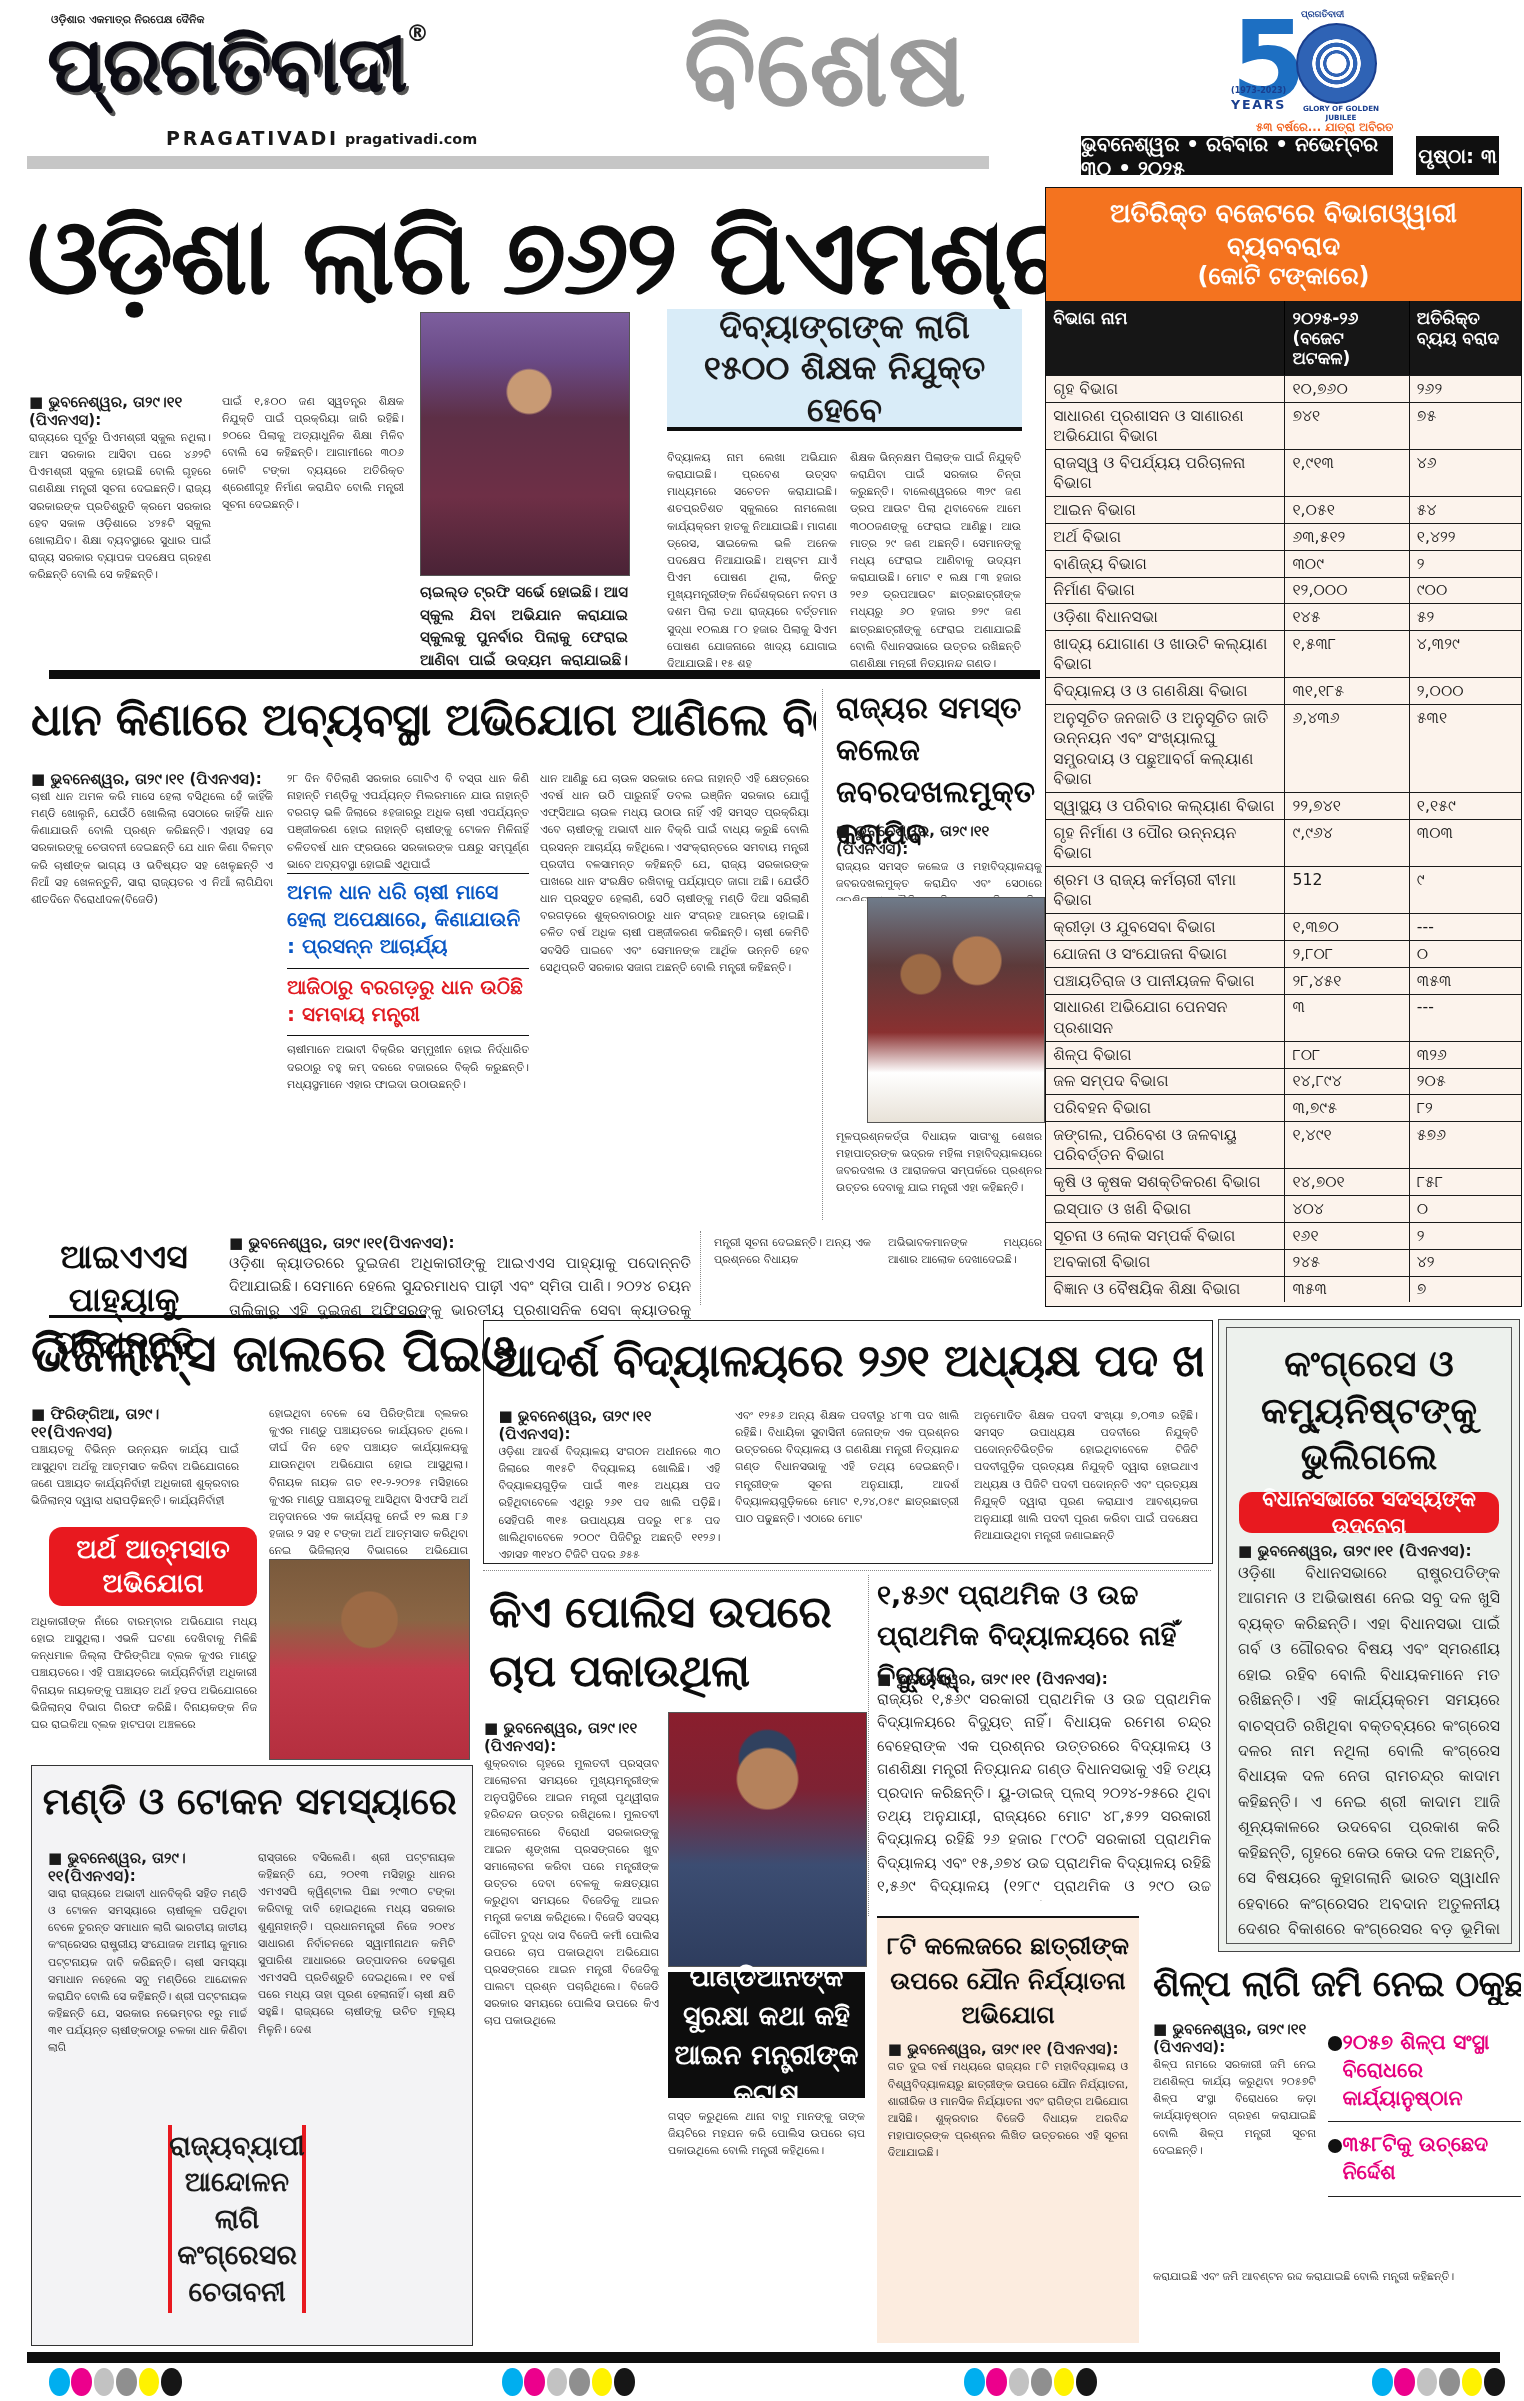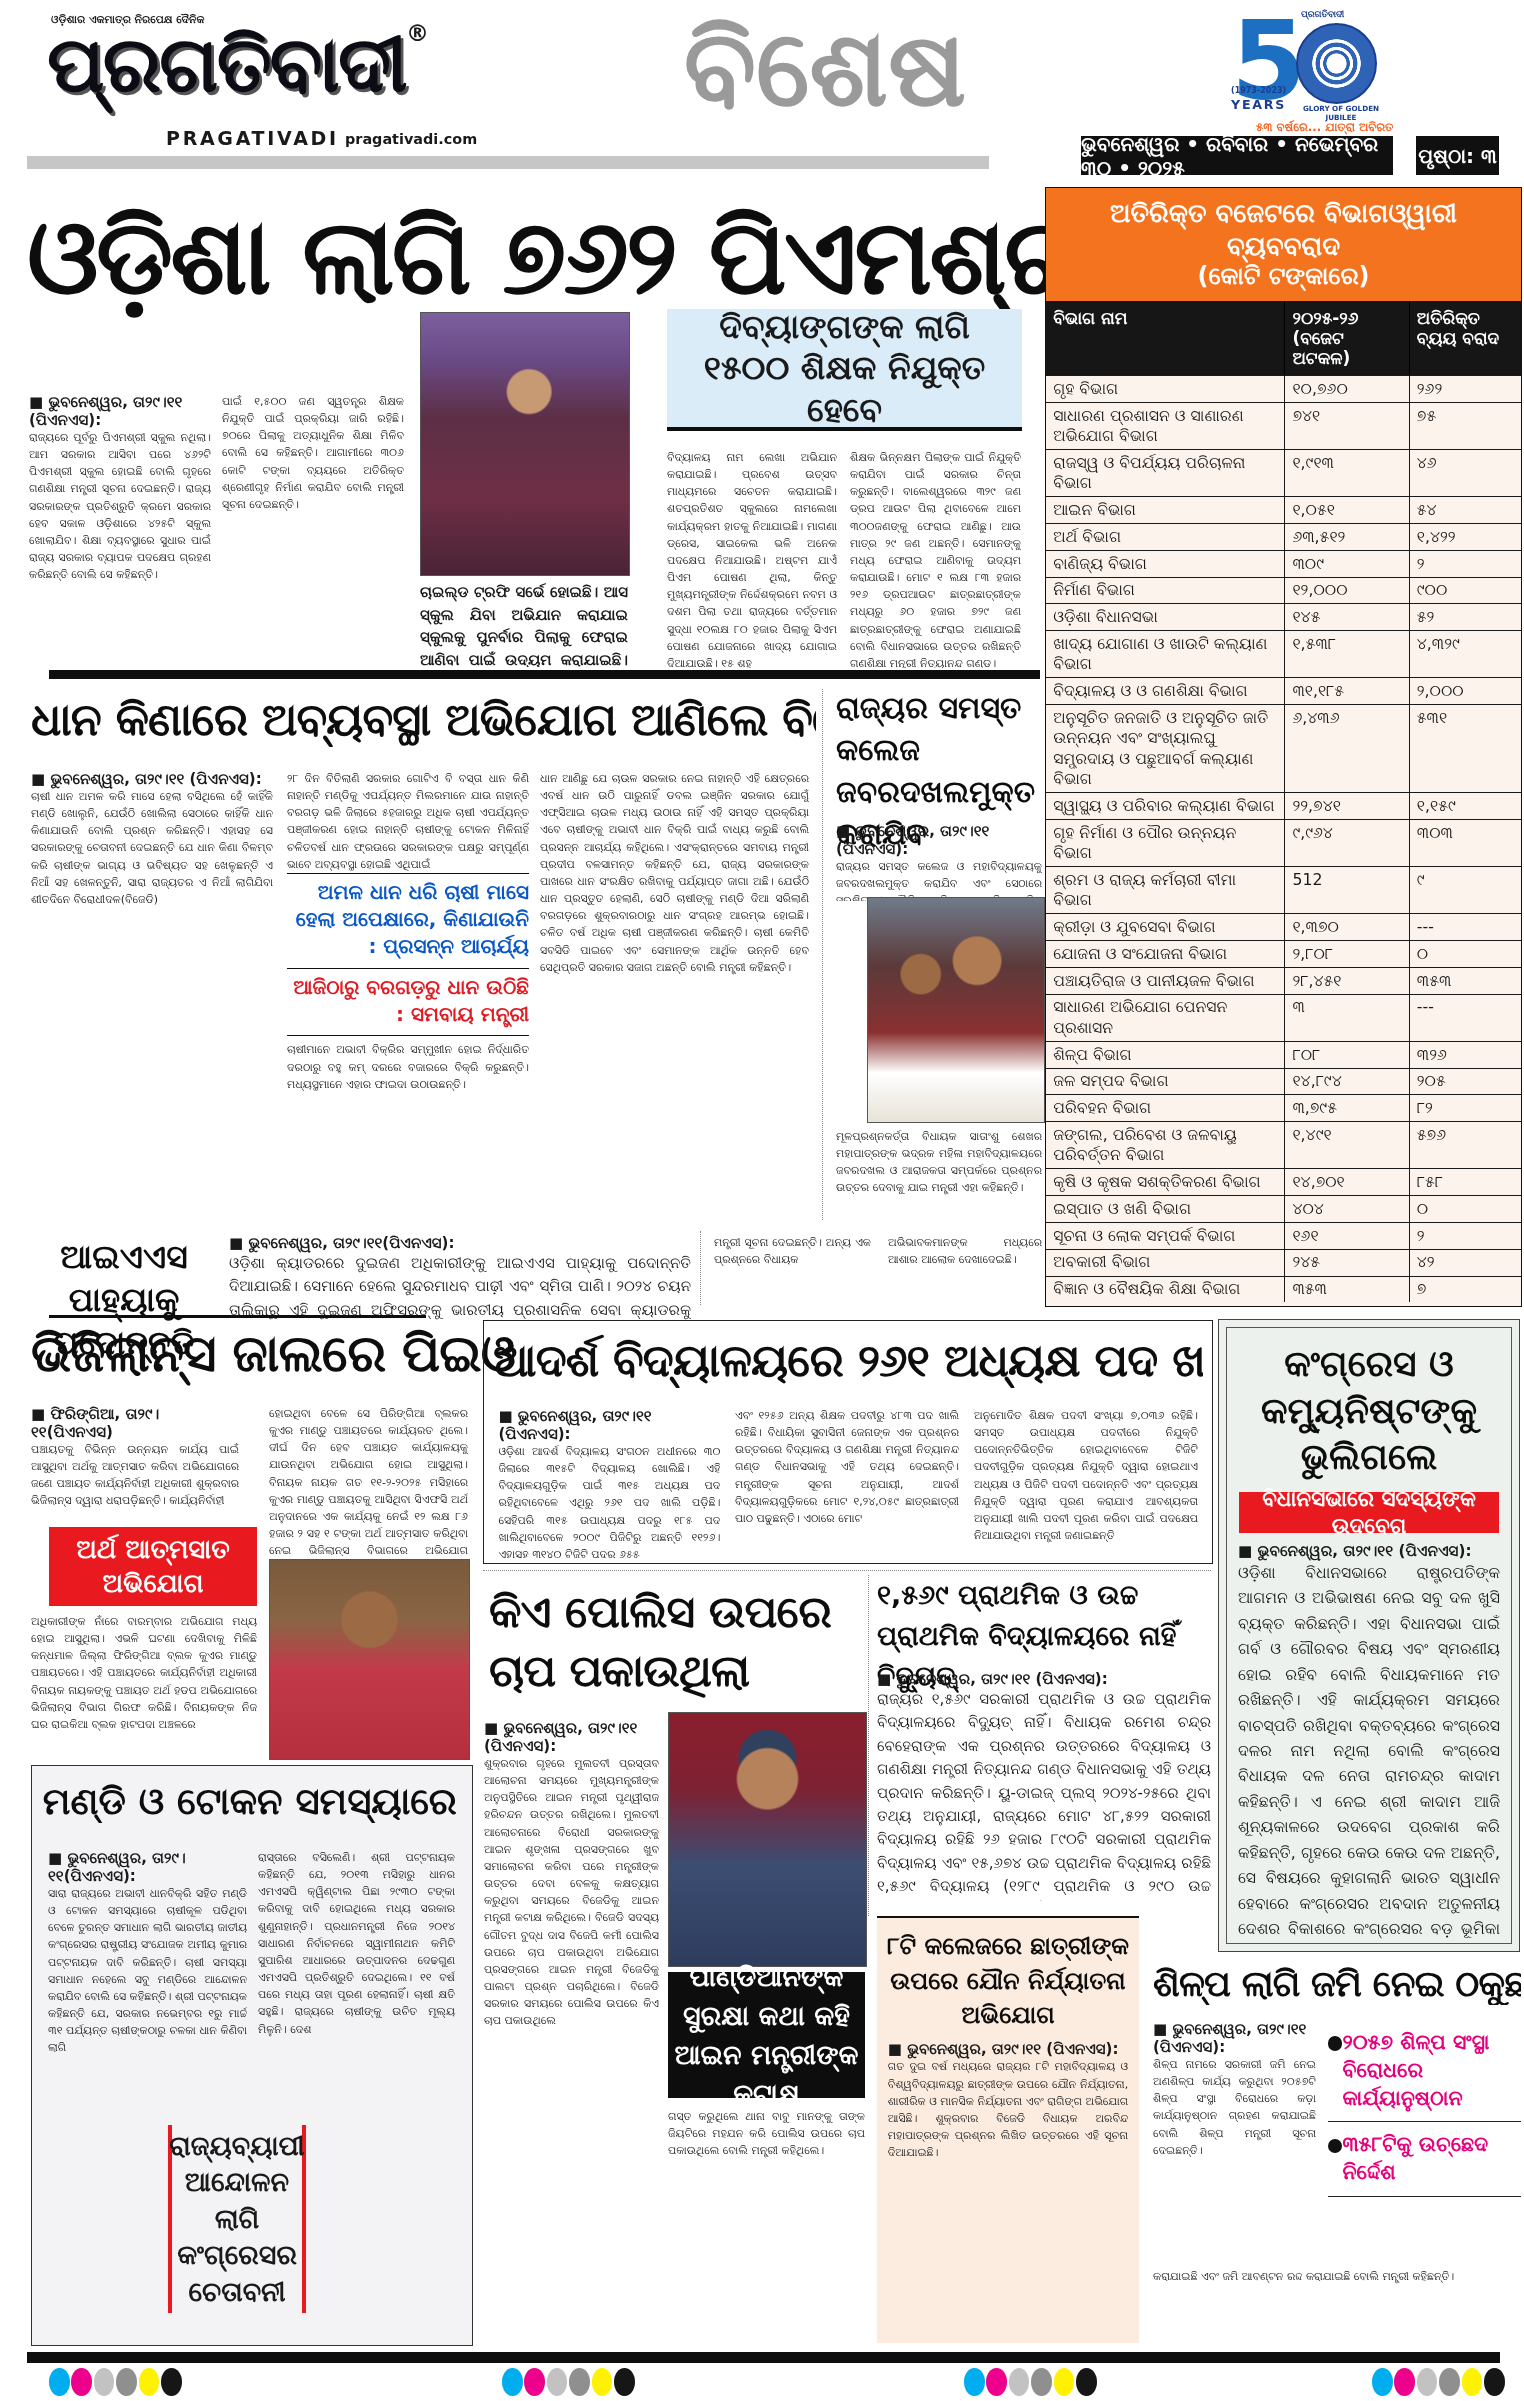--- a/index.html
+++ b/index.html
@@ -29,27 +29,27 @@
   #bt-sub{font-size:24px;font-weight:800;}
   #bt-cols{display:flex;background:#161616;color:#fff;font-weight:bold;font-size:17px;}
   #bt-cols>div{padding:7.2px;}
   .trow{display:flex;border-top:1.8px solid #1a1a1a;font-size:15.7px;line-height:1.3;}
   .tcell{padding:2.7px 7.2px;}
   .tcell.c0{flex:1;border-right:1.8px solid #1a1a1a;}
   .tcell.c1{width:109px;border-right:1.8px solid #1a1a1a;}
   .tcell.c2{width:97px;}
   
   .subhead{font-weight:800;font-size:20px;line-height:1.35;border-bottom:1.8px solid #111;
-           padding:5.4px 0 7.2px;text-align:right;}
+           padding:5.4px 0 7.2px;}
   .subhead.blue{color:#0a58c5;border-top:1.8px solid #111;}
   .subhead.red{color:#e11b22;}
   .blackbar{background:#0e0e0e;}
   .dottedv{border-left:1.8px dotted #888;}
   .redbox{background:#e8191f;color:#fff;font-weight:800;text-align:center;
-          display:flex;align-items:center;justify-content:center;line-height:1.3;}
+          display:flex;align-items:center;justify-content:center;line-height:1.3;border-radius:13px;}
   .blackbox{background:#0d0d0d;color:#fff;font-weight:800;text-align:center;
             display:flex;align-items:center;justify-content:center;line-height:1.45;}
   .boxed{border:1.8px solid #333;}
   .press-group{position:absolute;display:flex;gap:1.8px;}
   .press-dot{width:20.6px;height:28px;border-radius:50%;}
   .bullet-item{display:flex;align-items:flex-start;color:#e5007d;
                font-weight:800;font-size:20.6px;line-height:1.35;padding:9px 0;
                border-bottom:1.8px solid #222;}
   .bullet-item .dot{width:14.4px;height:14.4px;border-radius:50%;background:#111;flex:none;margin-top:7.2px;}
 </style>

